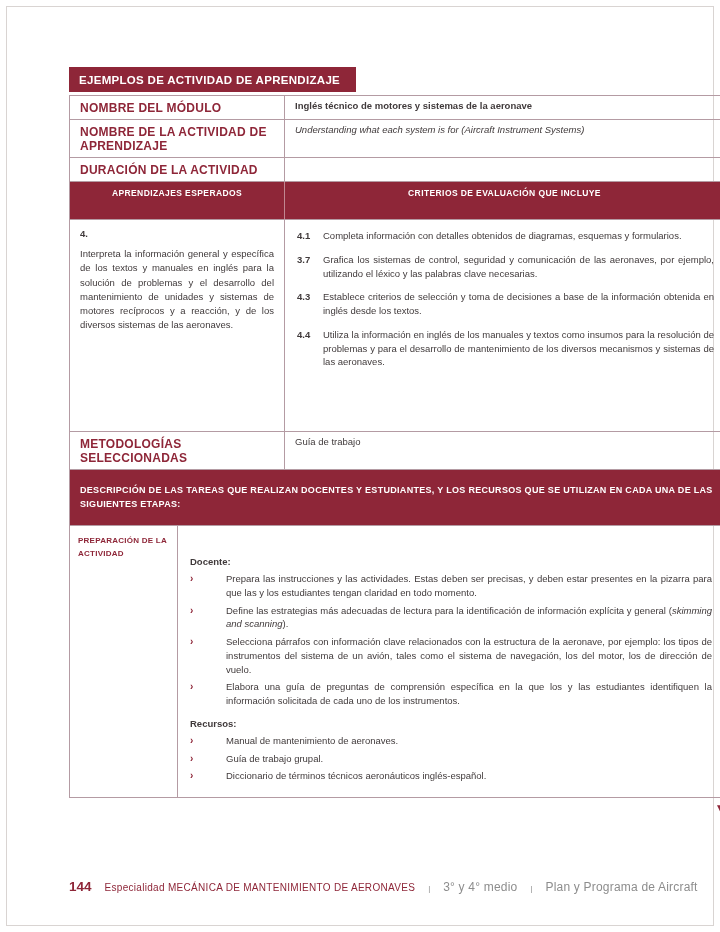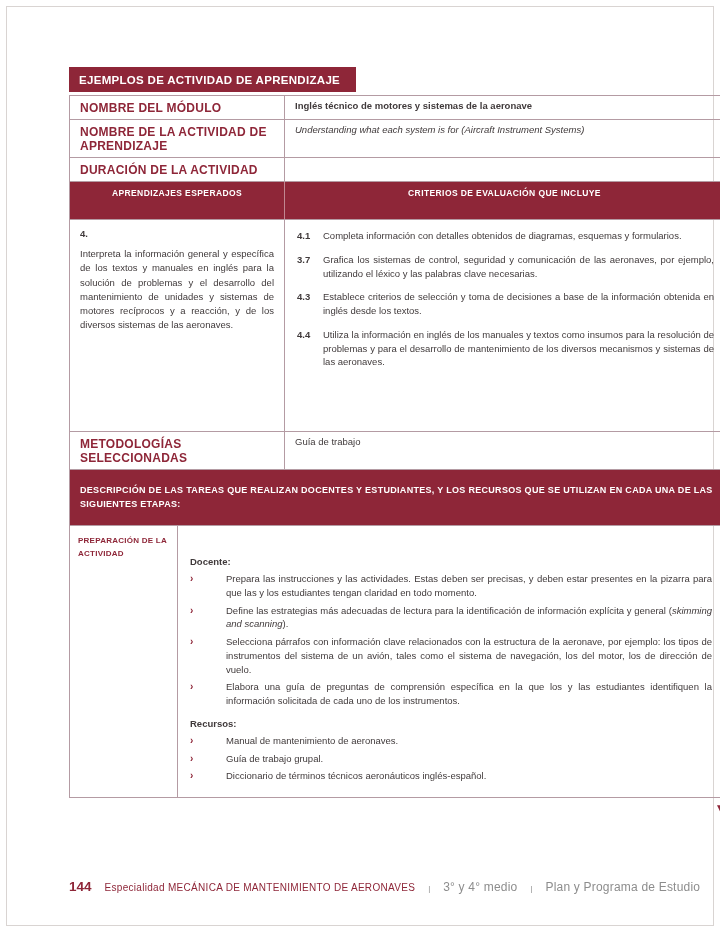--- a/index.html
+++ b/index.html
@@ -190,15 +190,15 @@
     </div>
 
   </div>
 
   <div class="footer">
     <span class="pnum">144</span>
     <span class="spec"><span>Especialidad</span> <span>MECÁNICA DE MANTENIMIENTO DE AERONAVES</span></span>
     <span class="sep">|</span>
     <span class="gray">3° y 4° medio</span>
     <span class="sep">|</span>
-    <span class="gray">Plan y Programa de Estudio</span>
+    <span class="gray">Plan y Programa de Aircraft</span>
   </div>
 </div>
 
 </body></html>

